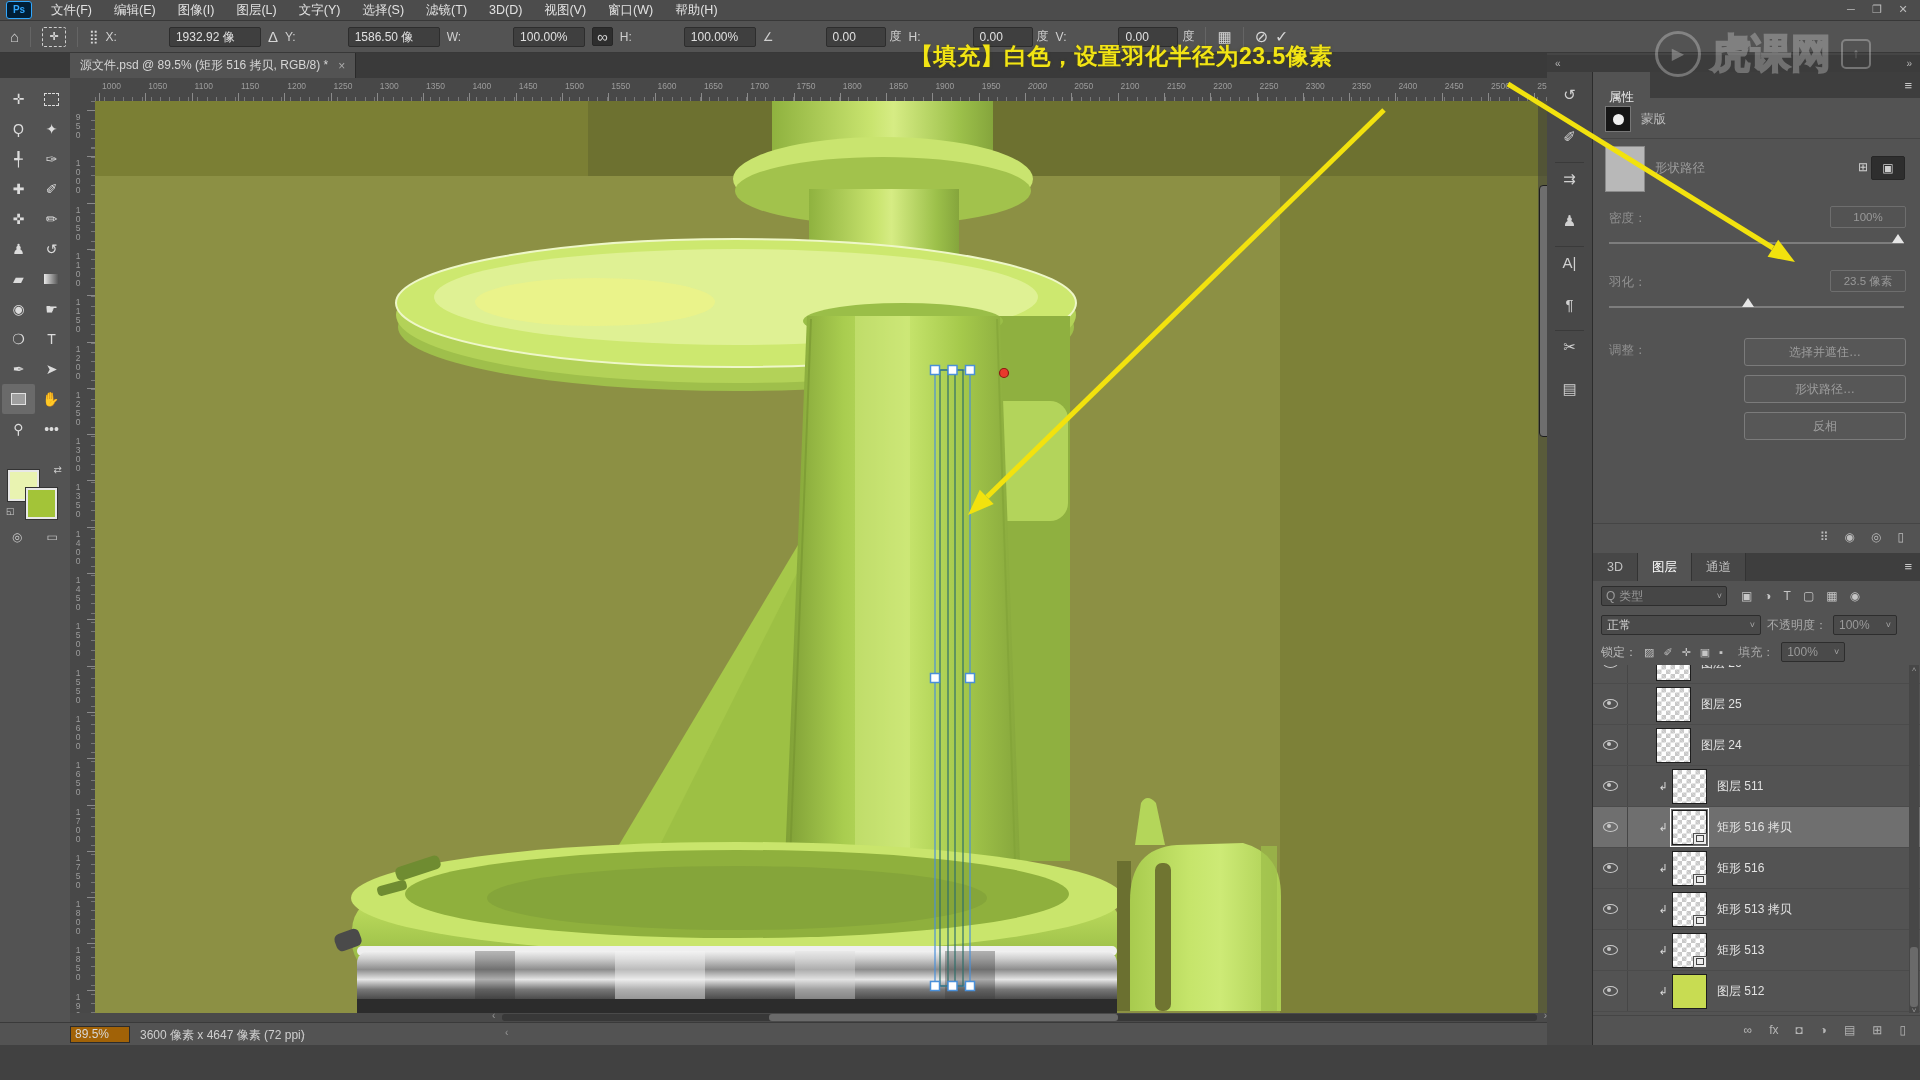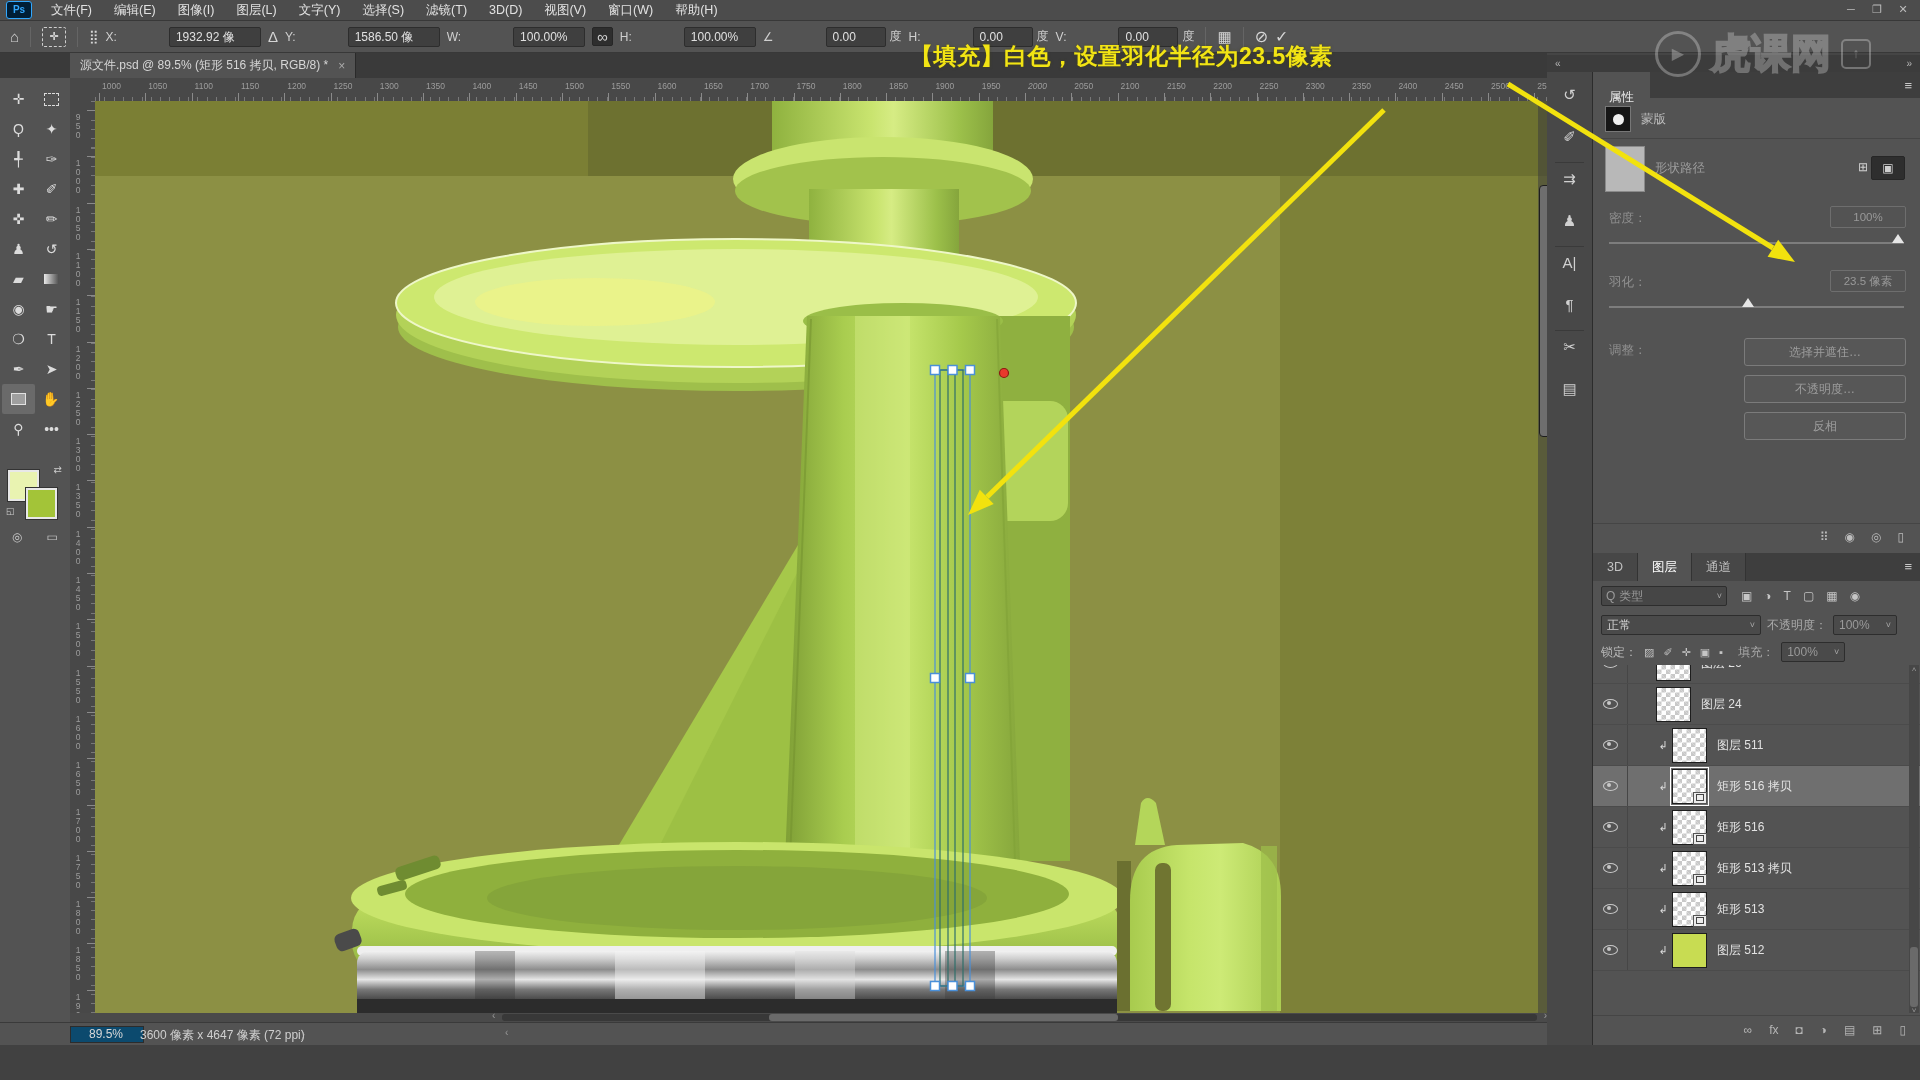--- a/index.html
+++ b/index.html
@@ -56,21 +56,21 @@
   .vlabel{position:absolute;left:3px;font-size:8.5px;color:#9d9d9d;writing-mode:vertical-rl;text-orientation:upright;letter-spacing:-1px;}
   #viewport{position:absolute;left:25px;top:23px;width:1452px;height:912px;overflow:hidden;background:#8c9044;}
   #vscroll{position:absolute;right:0;top:0;width:9px;height:912px;background:rgba(60,60,60,.55);}
   #vscroll .thumb{position:absolute;left:1px;right:1px;top:84px;height:250px;background:#6e6e6e;border-radius:4px;}
   #hscroll-row{position:absolute;left:0;top:935px;width:1477px;height:9px;background:#4a4a4a;}
   #hscroll-track{position:absolute;left:432px;top:1px;width:1035px;height:7px;background:#383838;border-radius:3px;}
   #hscroll-thumb{position:absolute;left:267px;top:0;width:349px;height:7px;background:#6a6a6a;border-radius:3px;}
   .scroll-arrow{position:absolute;top:-4px;color:#999;font-size:10px;}
   
   #statusbar{position:absolute;left:0;top:1022px;width:1547px;height:23px;background:#535353;border-top:1px solid #3a3a3a;}
-  #zoom-box{position:absolute;left:70px;top:3px;width:54px;height:15px;background:#0c4a6e;border:1px solid #2c2c2c;color:#d8d8d8;padding-left:18px;line-height:15px;}
+  #zoom-box{position:absolute;left:70px;top:3px;width:54px;height:15px;background:#a16207;border:1px solid #2c2c2c;color:#d8d8d8;padding-left:4px;line-height:15px;}
   #doc-info{position:absolute;left:140px;top:4px;color:#cfcfcf;}
   #status-chevron{position:absolute;left:300px;top:4px;color:#bbb;}
   #status-larr{position:absolute;left:505px;top:4px;color:#999;font-size:10px;}
   #bottombar{position:absolute;left:0;top:1045px;width:1920px;height:35px;background:#414141;}
   
   #dock-header{position:absolute;left:1547px;top:55px;width:373px;height:17px;background:#3c3c3c;
                display:flex;justify-content:space-between;align-items:center;padding:0 8px;box-sizing:border-box;color:#b5b5b5;font-size:10px;}
   #dock-strip{position:absolute;left:1547px;top:72px;width:45px;height:973px;background:#484848;border-right:1px solid #2c2c2c;}
   .strip-icon{position:absolute;left:0;width:45px;text-align:center;color:#d0d0d0;font-size:15px;}
   .strip-sep{position:absolute;left:8px;width:29px;height:1px;background:#3a3a3a;}
@@ -594,21 +594,21 @@
       <div class="slider" style="top:48px;" data-name="density-slider">
           <div class="sthumb" style="right:0;" data-name="density-slider-thumb"></div>
         </div>
       <span class="plabel" style="top:80px;" data-name="feather-label">羽化：</span>
       <span class="pbox" style="top:76px;" data-name="feather-value">23.5 像素</span>
       <div class="slider" style="top:112px;" data-name="feather-slider">
           <div class="sthumb" style="left:45%;" data-name="feather-slider-thumb"></div>
         </div>
       <span class="plabel" style="top:148px;" data-name="adjust-label">调整：</span>
       <div class="pbtn" style="top:144px;" data-name="select-and-mask-button">选择并遮住…</div>
-      <div class="pbtn" style="top:181px;" data-name="color-range-button">不透明度…</div>
+      <div class="pbtn" style="top:181px;" data-name="color-range-button">形状路径…</div>
       <div class="pbtn" style="top:218px;" data-name="invert-button">反相</div>
     </div>
     <div id="prop-bottom" data-name="properties-bottom-bar">
         <span data-name="load-selection-from-mask-icon">⠿</span>
         <span data-name="apply-mask-icon">◉</span>
         <span data-name="mask-visibility-icon">◎</span>
         <span data-name="delete-mask-icon">▯</span>
       </div>
   </div>
 
@@ -662,20 +662,28 @@
     </div>
     <div id="layers-list" data-name="layers-list">
         <div id="layers-inner">
           <div class="layer-row" data-name="layer-row">
             <div class="eye-cell" data-name="visibility-cell">
               <span class="eye" data-name="eye-icon"></span>
             </div>
             <span class="clip-arrow" data-name="clipping-mask-icon">↲</span>
             <div class="thumb" data-name="layer-thumbnail"></div>
             <span class="layer-name" data-name="layer-name">图层 26</span>
+          </div>
+          <div class="layer-row" data-name="layer-row">
+            <div class="eye-cell" data-name="visibility-cell">
+              <span class="eye" data-name="eye-icon"></span>
+            </div>
+            <span class="clip-arrow" data-name="clipping-mask-icon">↲</span>
+            <div class="thumb" data-name="layer-thumbnail"></div>
+            <span class="layer-name" data-name="layer-name">图层 25</span>
           </div>
           <div class="layer-row" data-name="layer-row">
             <div class="eye-cell" data-name="visibility-cell">
               <span class="eye" data-name="eye-icon"></span>
             </div>
             <span class="clip-arrow" data-name="clipping-mask-icon">↲</span>
             <div class="thumb" data-name="layer-thumbnail"></div>
             <span class="layer-name" data-name="layer-name">图层 24</span>
           </div>
           <div class="layer-row clipped" data-name="layer-row">

